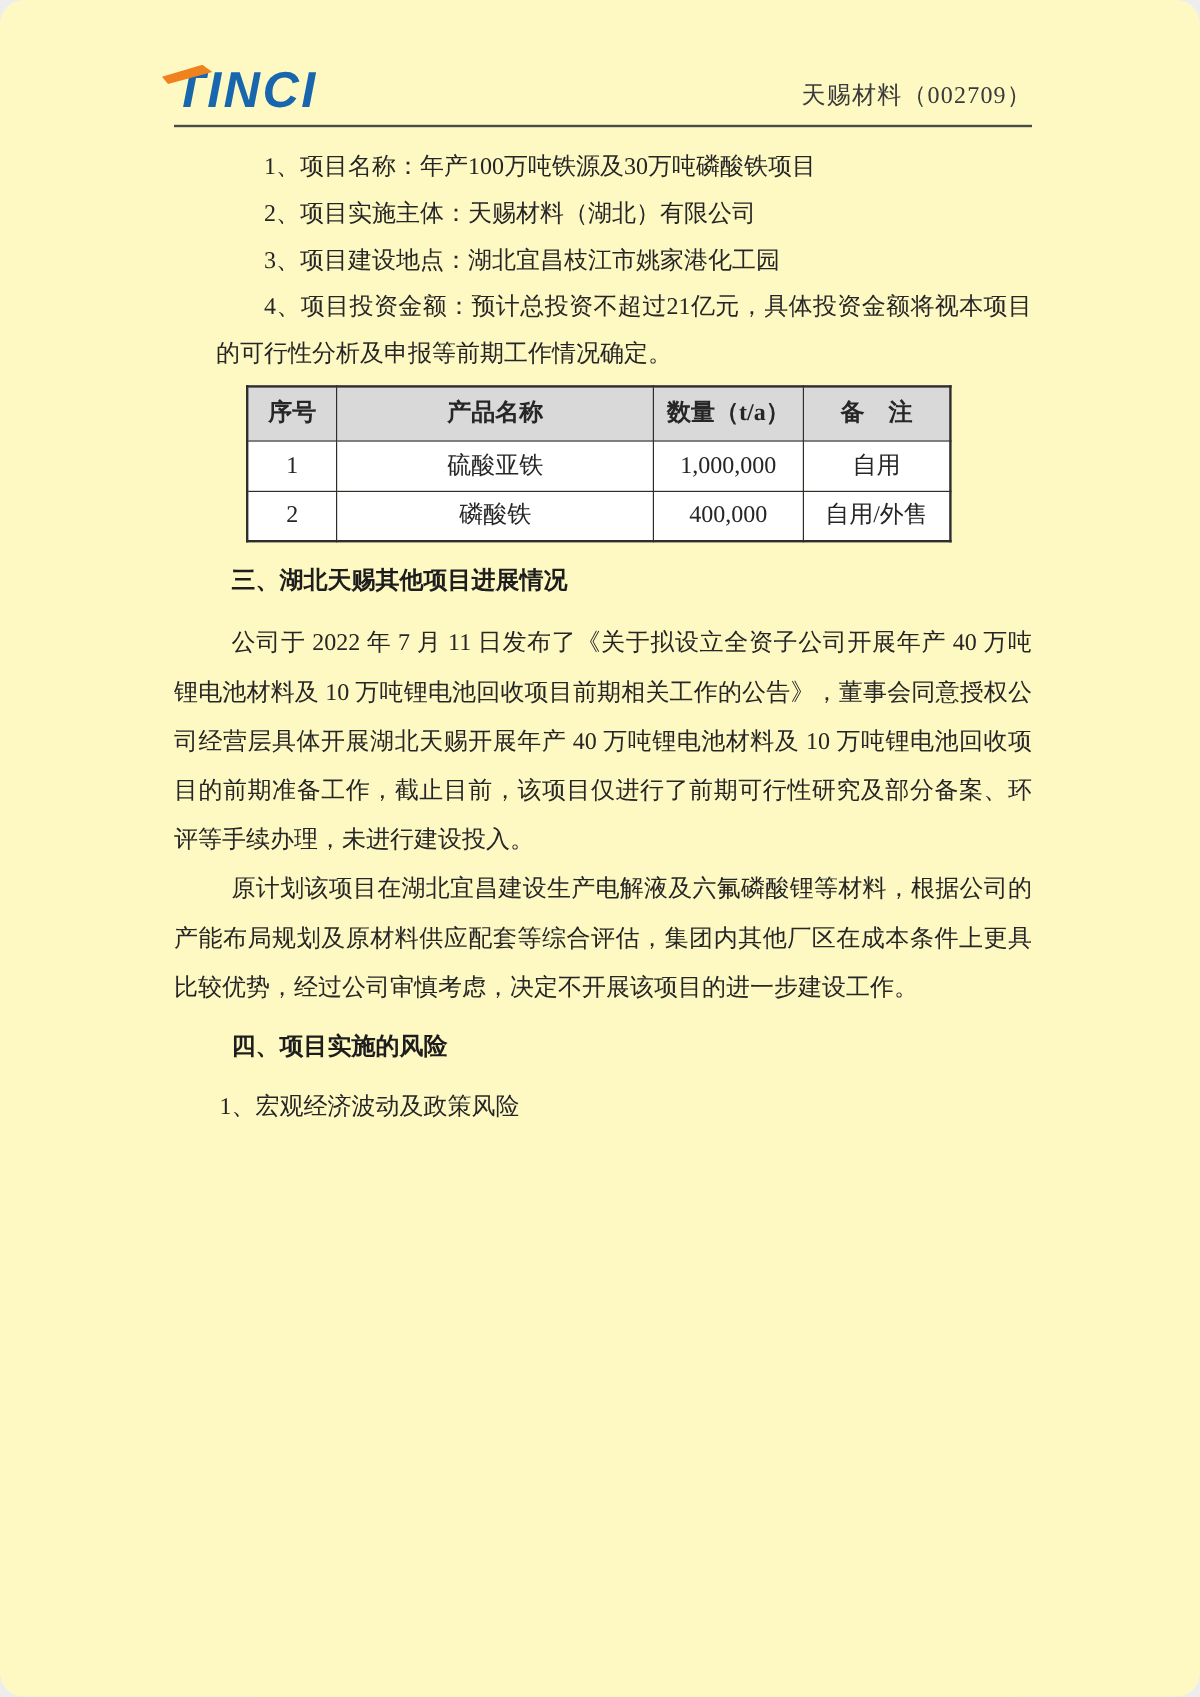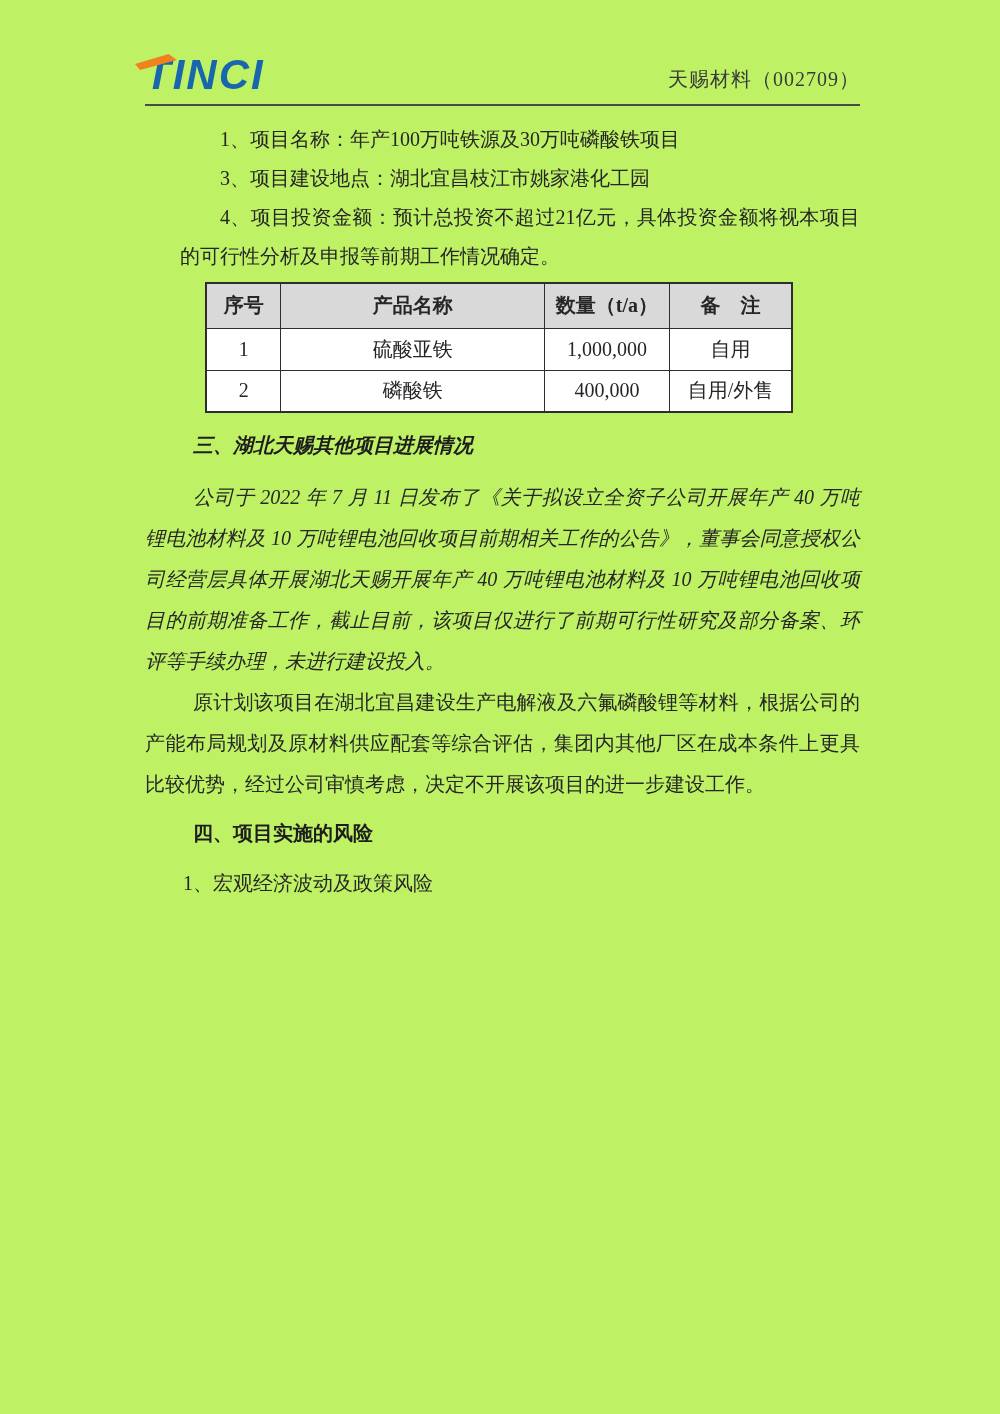--- a/index.html
+++ b/index.html
@@ -1,22 +1,23 @@
 <!DOCTYPE html>
 <html><head>
 <meta charset="utf-8">
 <style>
   * { margin:0; padding:0; box-sizing:border-box; }
   html, body { background:#ededed; }
   .page {
-    width:1000px; height:1414px; margin:0 auto; background:#bef264;
+    width:1000px; height:1414px; margin:0 auto; background:#fef9c3;
     position:relative; overflow:hidden;
     font-family:"Liberation Serif","DejaVu Serif",serif;
     color:#262626;
     padding:52px 140px 0 145px;
+    border-radius:20px;
   }
   
   .header {
     display:flex; justify-content:space-between; align-items:flex-end;
     padding-bottom:6px;
   }
   .logo { position:relative; height:46px; }
   .logo-text {
     font-family:"Liberation Sans","DejaVu Sans",sans-serif;
     font-weight:bold; font-style:italic;
@@ -29,21 +30,21 @@
     clip-path:polygon(0 62%, 80% 0, 100% 38%, 12% 100%);
   }
   .company-label { font-size:20px; color:#3a3a3a; padding-bottom:5px; letter-spacing:1px; }
   .rule { border:none; border-top:2px solid #4a4a4a; }
   
   .content { padding-top:14px; font-size:20px; line-height:1.95; text-align:justify; }
   .list-block { }
   .list-item { margin-left:35px; text-indent:2em; }
   .para { text-indent:2.4em; line-height:2.05; }
   .mt-lg { margin-top:28px; }
-  .mt-md { margin-top:12px;font-style:italic; }
+  .mt-md { margin-top:12px; }
   .mt-sm { margin-top:8px; }
   .sec-heading {
     font-family:"Liberation Sans","DejaVu Sans",sans-serif;
     font-weight:bold; font-size:20px; text-indent:2.4em;
     color:#1d1d1d; line-height:2.0;
   }
   .sub-heading { text-indent:1.9em; line-height:2.0; margin-top:10px; }
   
   .doc-table {
     border-collapse:collapse; margin:6px 0 0 60px; width:588px;
@@ -70,20 +71,21 @@
       <span class="logo-text">TINCI</span>
     </div>
     <div class="company-label">天赐材料（002709）</div>
   </header>
   <hr class="rule">
 
   <main class="content">
 
     <div class="list-block">
       <p class="list-item">1、项目名称：年产100万吨铁源及30万吨磷酸铁项目</p>
+      <p class="list-item">2、项目实施主体：天赐材料（湖北）有限公司</p>
       <p class="list-item">3、项目建设地点：湖北宜昌枝江市姚家港化工园</p>
       <p class="list-item">4、项目投资金额：预计总投资不超过21亿元，具体投资金额将视本项目的可行性分析及申报等前期工作情况确定。</p>
     </div>
 
     <table class="doc-table">
       <colgroup>
         <col style="width:75px">
           <col style="width:265px">
           <col style="width:125px">
           <col style="width:123px">

